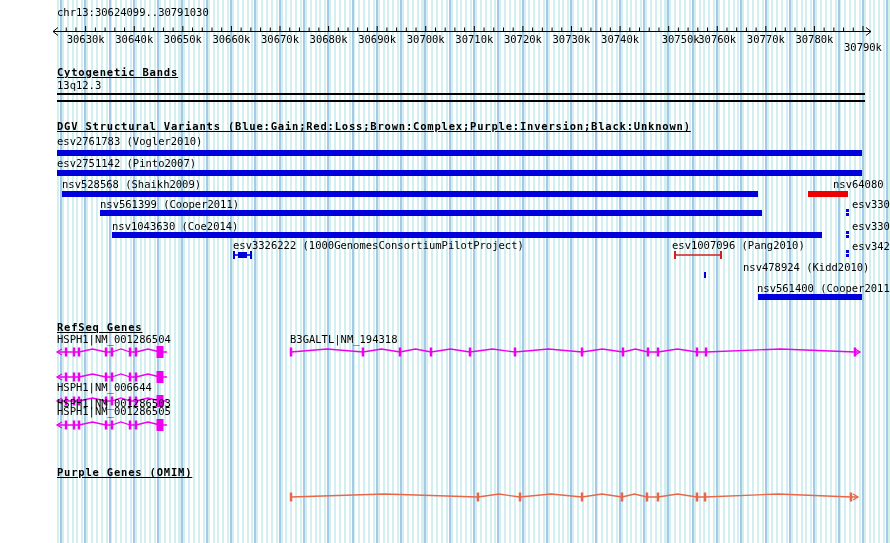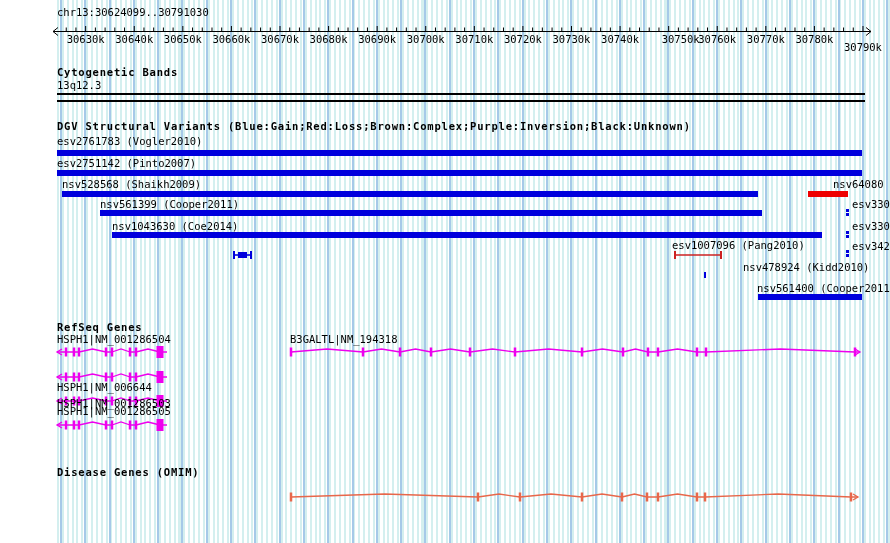--- a/index.html
+++ b/index.html
@@ -12,21 +12,21 @@
     position:absolute;left:57px;top:0;width:833px;height:543px;
     background-image:
       repeating-linear-gradient(90deg, var(--stripe-major,#a6c9e8) 0 2px, transparent 2px 24.3px),
       repeating-linear-gradient(90deg, var(--stripe,#d4efef) 0 2px, transparent 2px 4.86px);
     background-position:3px 0,0 0;
   }
   .lbl{
     position:absolute;font-size:10.5px;line-height:11px;color:#000;
     white-space:pre;letter-spacing:0px;
   }
-  .heading{font-weight:bold;letter-spacing:0.8px;}
+  .heading{font-weight:bold;letter-spacing:0.8px;text-decoration:underline;}
   .bar{position:absolute;height:6px;}
   .tickglyph{position:absolute;width:2px;height:6px;}
   .dashglyph{position:absolute;width:3px;height:7px;}
   .hline{position:absolute;left:57px;width:808px;height:2px;background:#000;}
   .rlabel{transform:translateX(-50%);}
   svg.overlay{position:absolute;left:0;top:0;}
 </style>
 </head>
 <body>
 
@@ -217,21 +217,21 @@
 
   <div class="lbl heading" style="left:57px;top:67px">Cytogenetic Bands</div>
   <div class="lbl" style="left:57px;top:80px">13q12.3</div>
   <div class="hline" style="top:93px"></div>
   <div class="hline" style="top:100px"></div>
 
   <div class="lbl heading" style="left:57px;top:121px">DGV Structural Variants (Blue:Gain;Red:Loss;Brown:Complex;Purple:Inversion;Black:Unknown)</div>
 
   <div class="lbl heading" style="left:57px;top:322px">RefSeq Genes</div>
 
-  <div class="lbl heading" style="left:57px;top:467px">Disease Genes (OMIM)</div>
+  <div class="lbl heading" style="left:57px;top:467px">Purple Genes (OMIM)</div>
 <div class="lbl rlabel" style="left: 85.6688px; top: 34px;">30630k</div>
     <div class="lbl rlabel" style="left: 134.252px; top: 34px;">30640k</div>
     <div class="lbl rlabel" style="left: 182.835px; top: 34px;">30650k</div>
     <div class="lbl rlabel" style="left: 231.418px; top: 34px;">30660k</div>
     <div class="lbl rlabel" style="left: 280.001px; top: 34px;">30670k</div>
     <div class="lbl rlabel" style="left: 328.584px; top: 34px;">30680k</div>
     <div class="lbl rlabel" style="left: 377.166px; top: 34px;">30690k</div>
     <div class="lbl rlabel" style="left: 425.749px; top: 34px;">30700k</div>
     <div class="lbl rlabel" style="left: 474.332px; top: 34px;">30710k</div>
     <div class="lbl rlabel" style="left: 522.915px; top: 34px;">30720k</div>
@@ -251,20 +251,21 @@
     <div class="lbl" style="left: 808px; top: 179px; padding-left: 25px;">nsv64080 (Mil</div>
     <div class="bar" style="left: 808px; top: 191px; width: 40px; background: rgb(238, 0, 0);"></div>
     <div class="lbl" style="left: 100px; top: 199px;">nsv561399 (Cooper2011)</div>
     <div class="bar" style="left: 100px; top: 210px; width: 662px; background: rgb(0, 0, 221);"></div>
     <div class="lbl" style="left: 852px; top: 199px;">esv330</div>
     <div class="dashglyph" style="left: 846px; top: 209px; background: linear-gradient(rgb(0, 0, 221) 0px, rgb(0, 0, 221) 3px, transparent 3px, transparent 4px, rgb(0, 0, 221) 4px, rgb(0, 0, 221) 7px);"></div>
     <div class="lbl" style="left: 112px; top: 221px;">nsv1043630 (Coe2014)</div>
     <div class="bar" style="left: 112px; top: 232px; width: 710px; background: rgb(0, 0, 221);"></div>
     <div class="lbl" style="left: 852px; top: 221px;">esv330</div>
     <div class="dashglyph" style="left: 846px; top: 231px; background: linear-gradient(rgb(0, 0, 221) 0px, rgb(0, 0, 221) 3px, transparent 3px, transparent 4px, rgb(0, 0, 221) 4px, rgb(0, 0, 221) 7px);"></div>
+    <div class="lbl" style="left: 233px; top: 240px;">esv3326222 (1000GenomesConsortiumPilotProject)</div>
     <div class="lbl" style="left: 672px; top: 240px;">esv1007096 (Pang2010)</div>
     <div class="lbl" style="left: 852px; top: 241px;">esv342</div>
     <div class="dashglyph" style="left: 846px; top: 250px; background: linear-gradient(rgb(0, 0, 221) 0px, rgb(0, 0, 221) 3px, transparent 3px, transparent 4px, rgb(0, 0, 221) 4px, rgb(0, 0, 221) 7px);"></div>
     <div class="lbl" style="left: 703px; top: 262px; padding-left: 40px;">nsv478924 (Kidd2010)</div>
     <div class="tickglyph" style="left: 704px; top: 272px; background: rgb(0, 0, 221);"></div>
     <div class="lbl" style="left: 757px; top: 283px;">nsv561400 (Cooper2011)</div>
     <div class="bar" style="left: 758px; top: 294px; width: 104px; background: rgb(0, 0, 221);"></div>
     <div class="lbl" style="left: 57px; top: 334px;">HSPH1|NM_001286504</div>
     <div class="lbl" style="left: 290px; top: 334px;">B3GALTL|NM_194318</div>
     <div class="lbl" style="left: 57px; top: 358px; margin-top: 40px;">HSPH1|NM_001286503</div>

